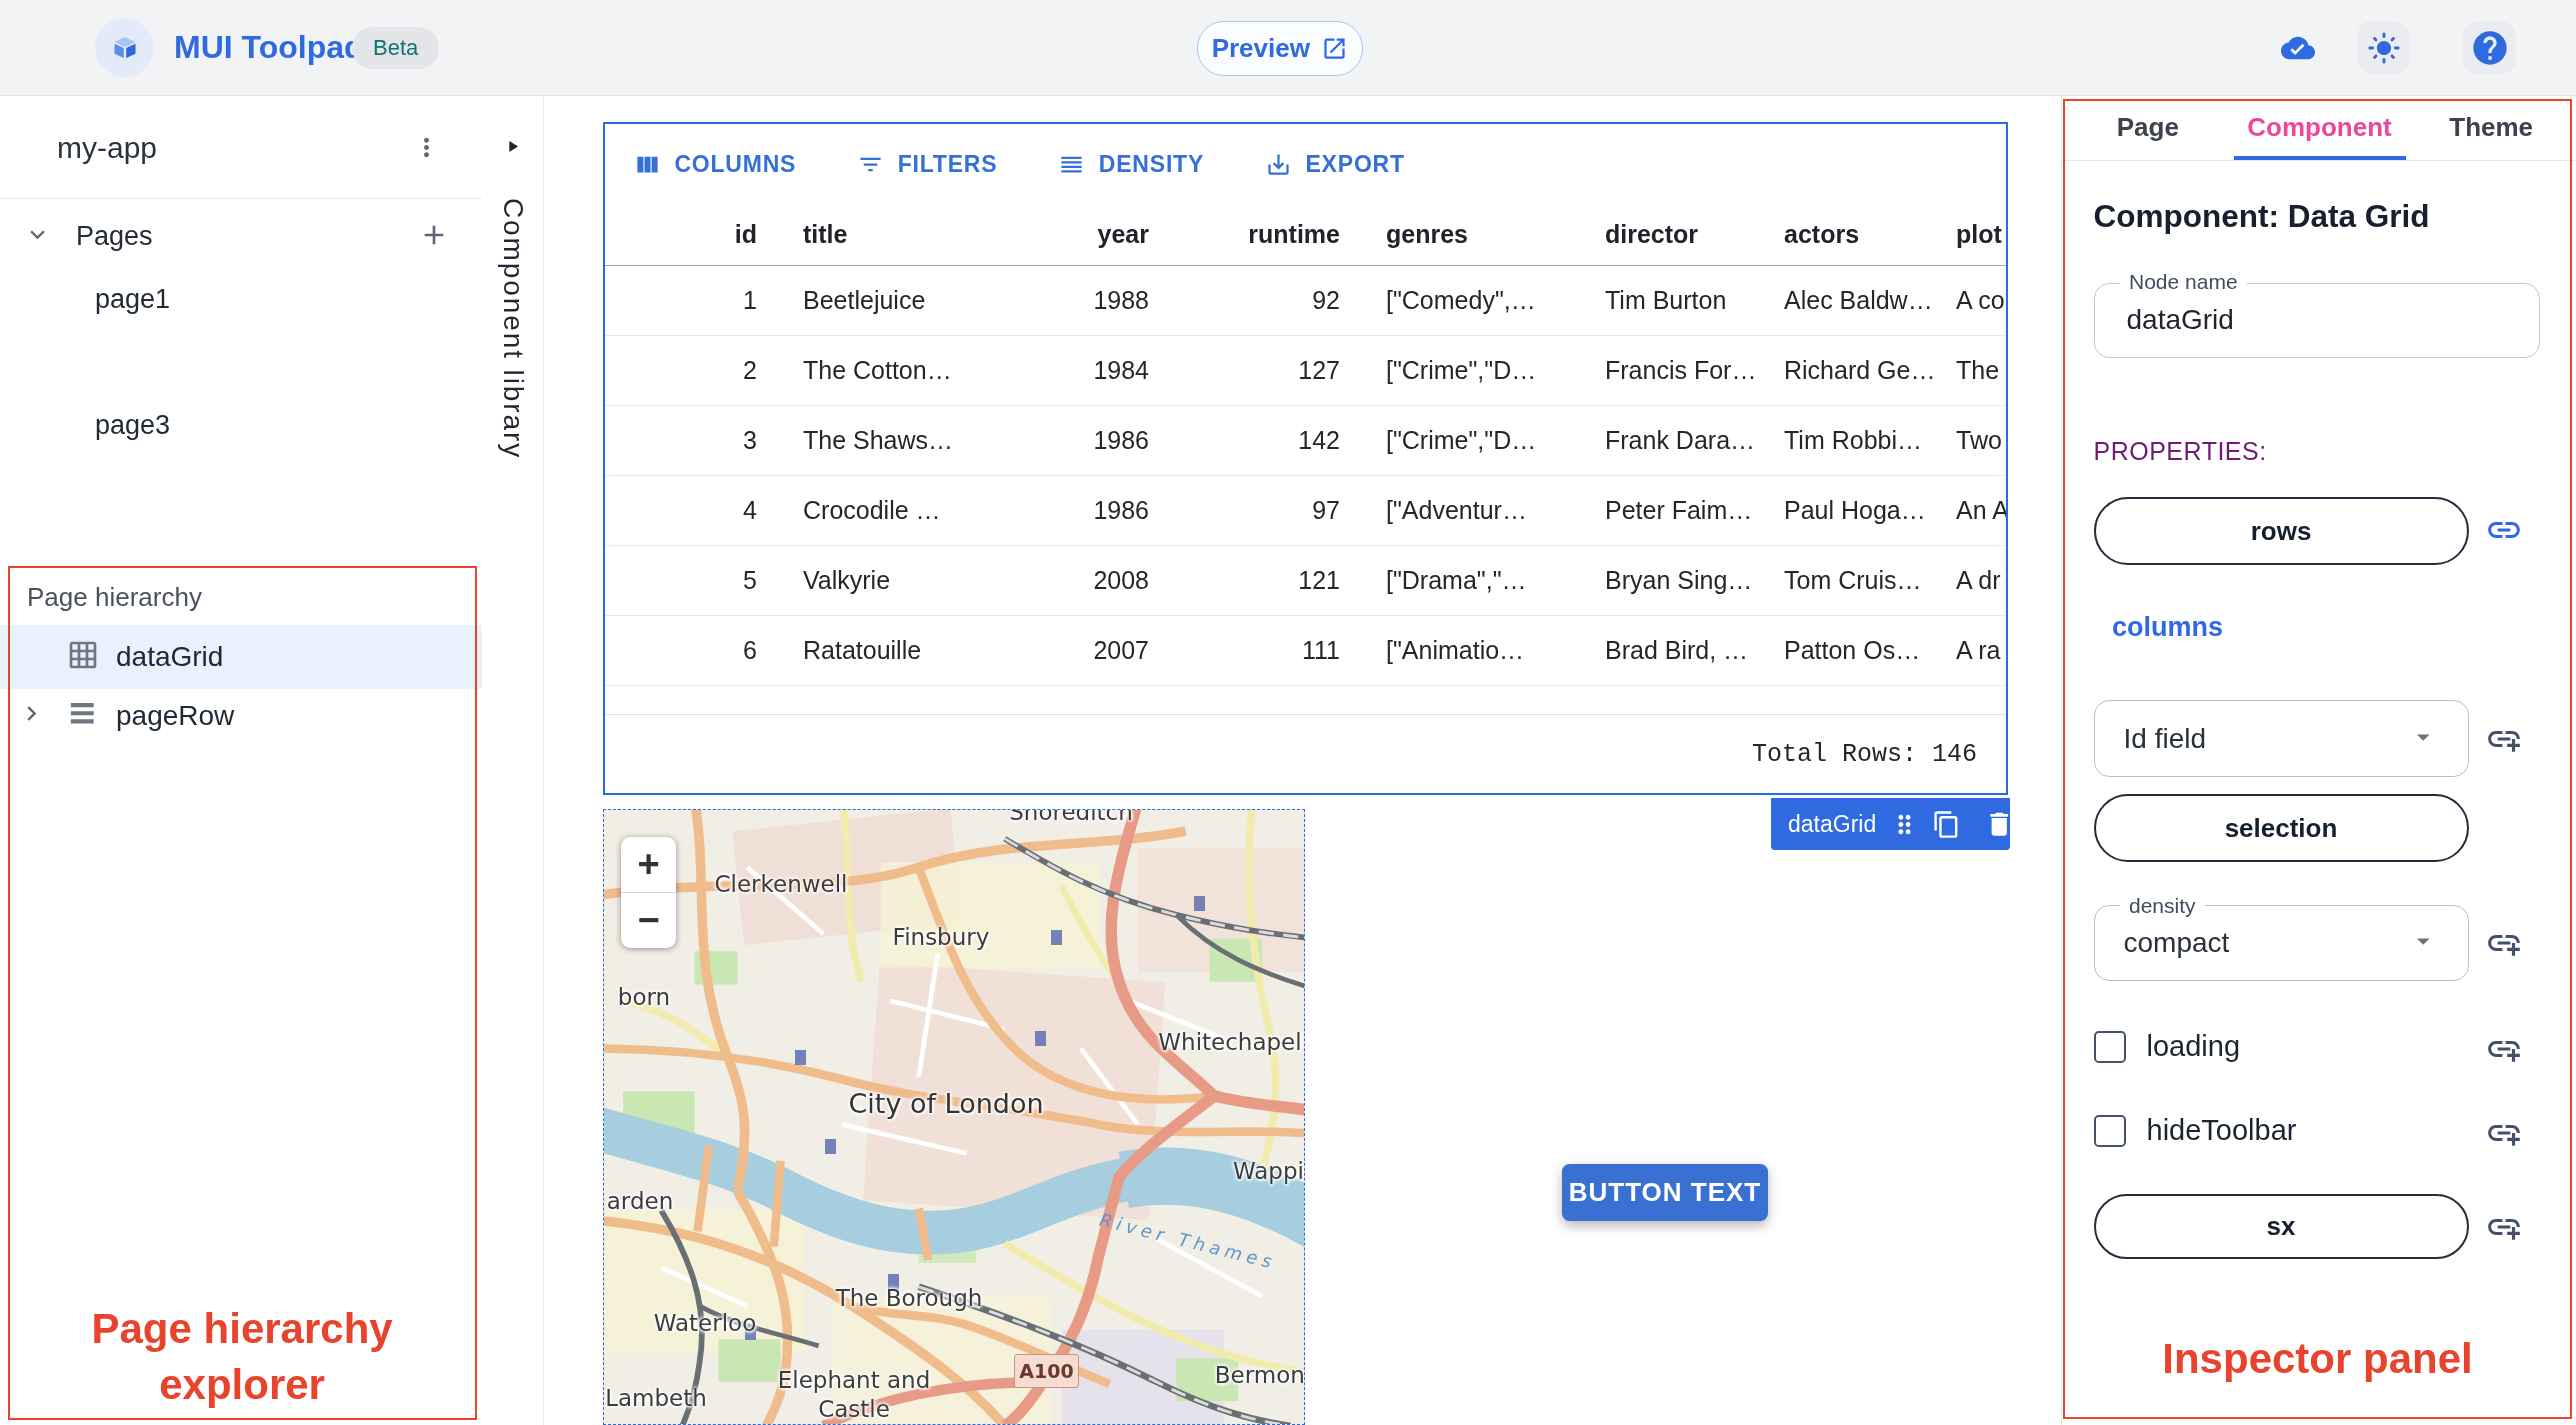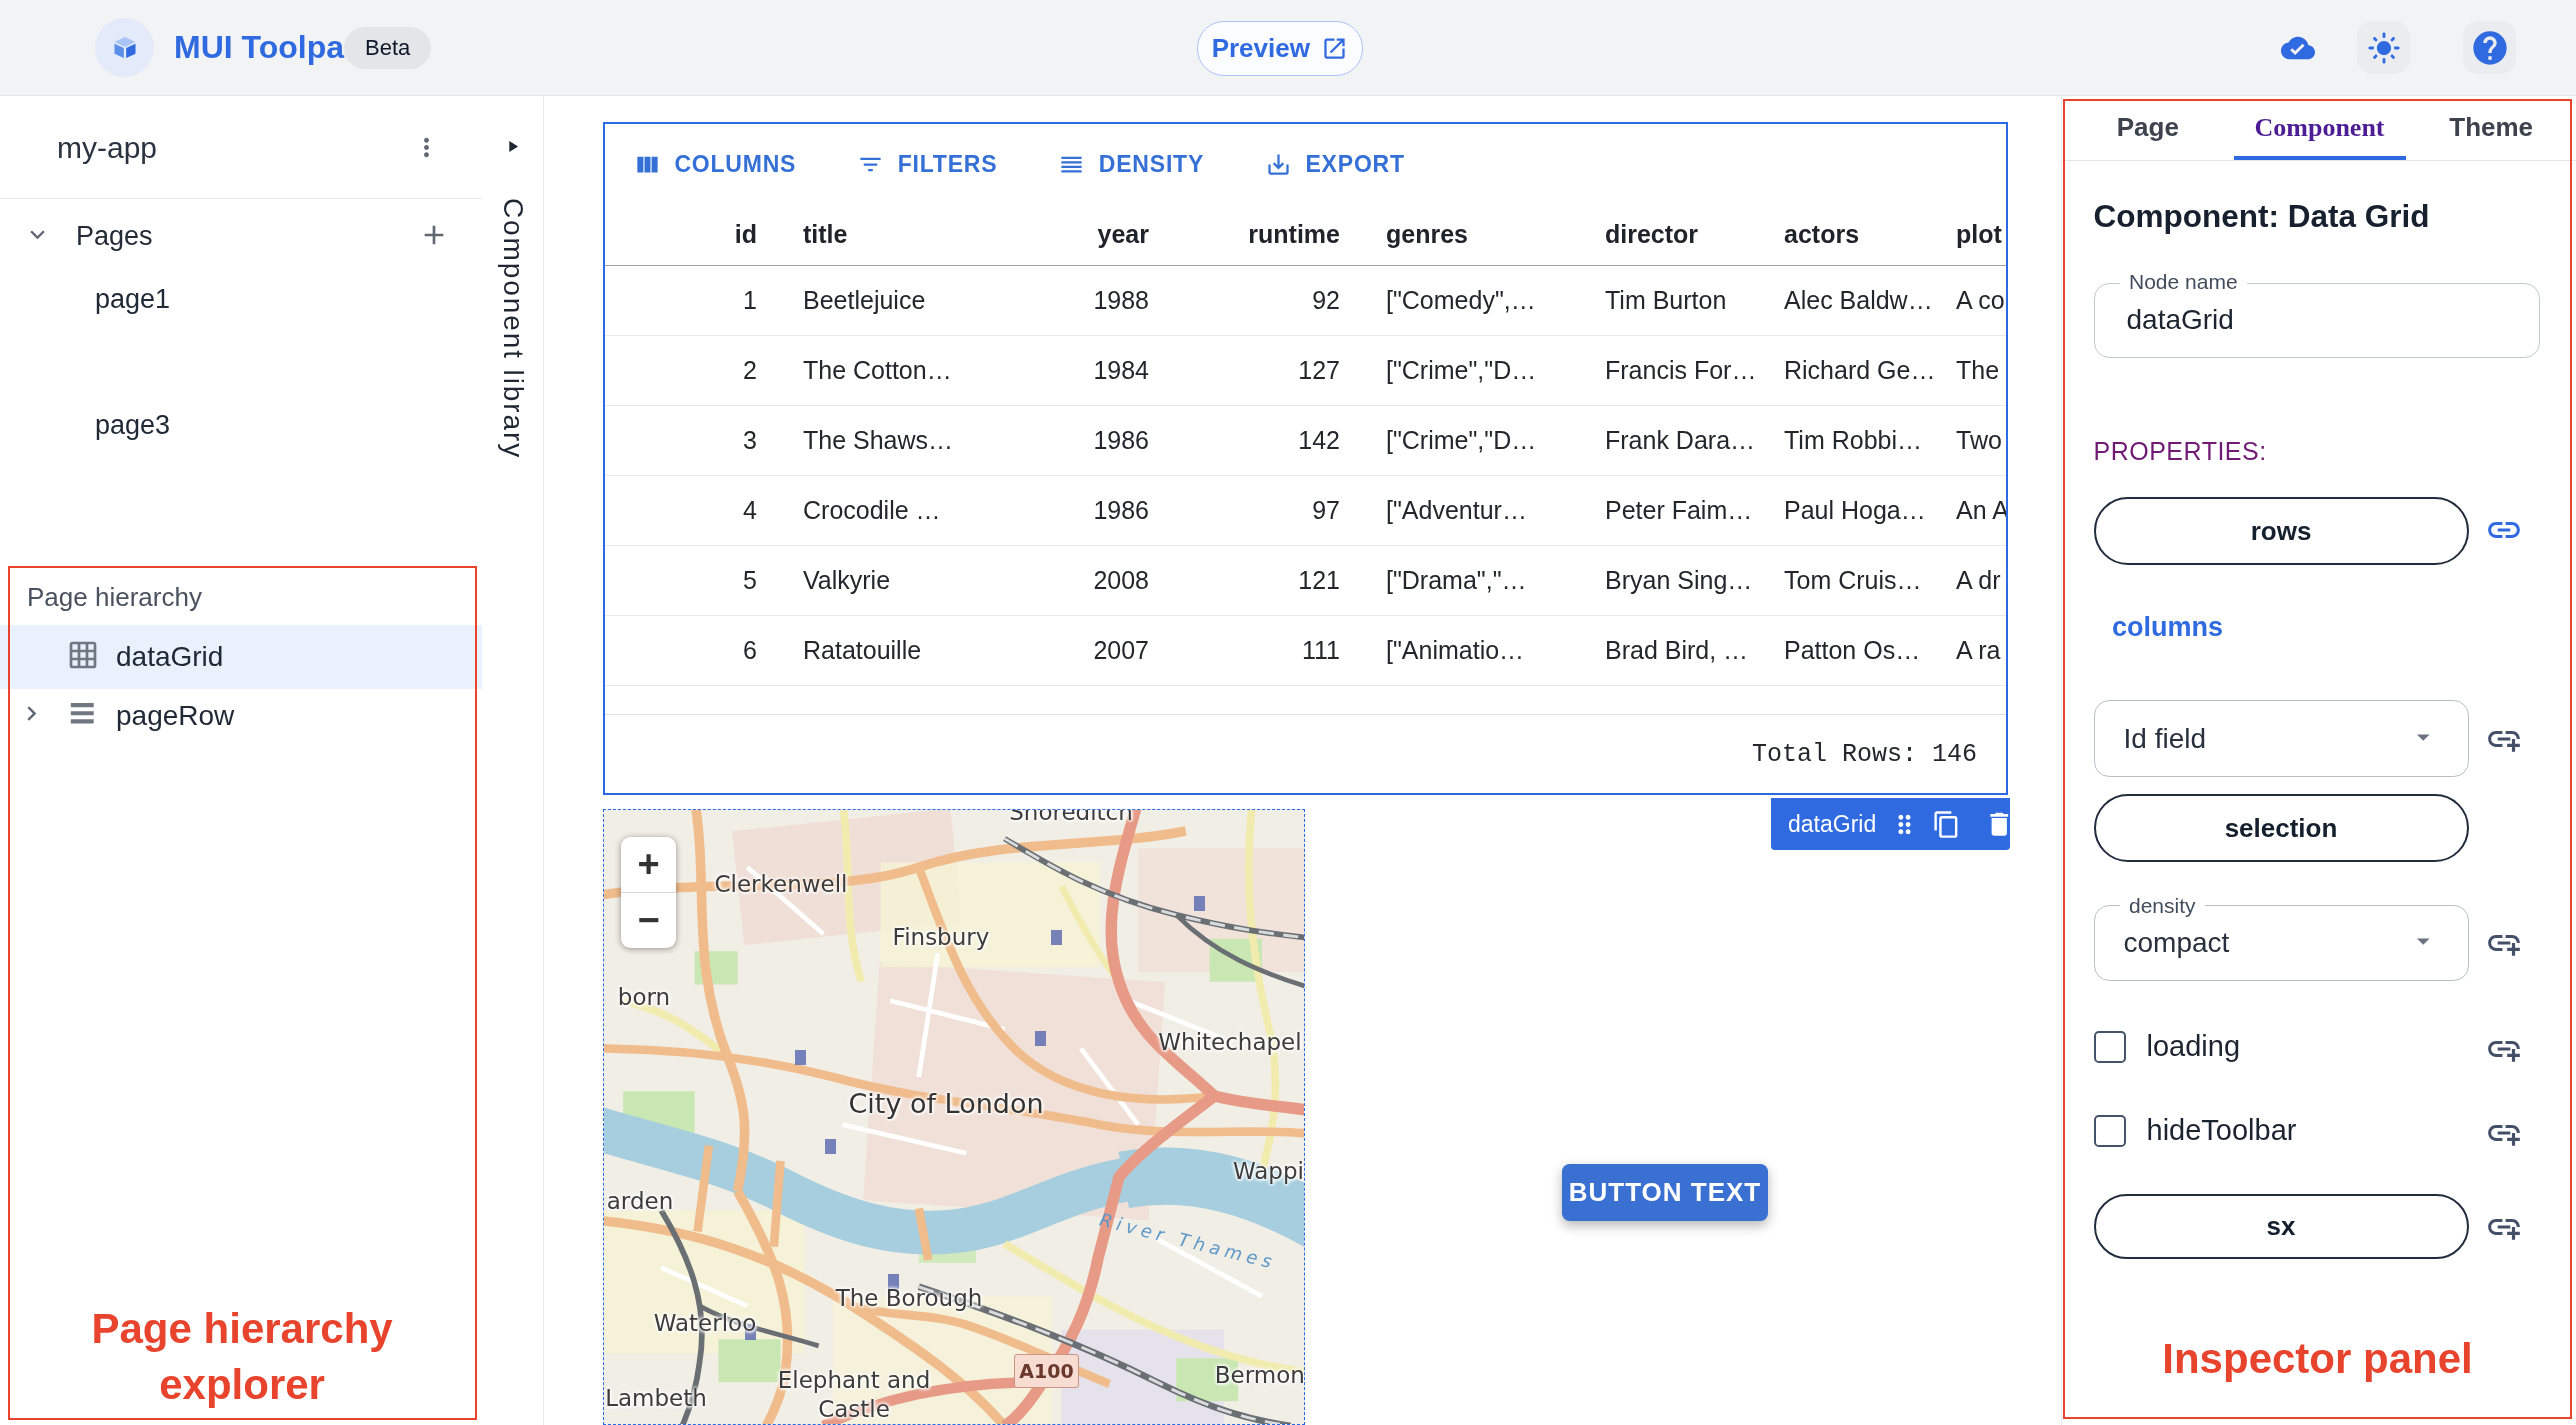--- a/index.html
+++ b/index.html
@@ -5,22 +5,22 @@
   html,body{margin:0;padding:0;background:#ffffff;}
   #app{position:relative;width:2576px;height:1425px;overflow:hidden;
        font-family:"Liberation Sans",sans-serif;background:#fff;color:#222;}
 
   
   .topbar{position:absolute;left:0;top:0;width:2576px;height:95px;background:#f2f3f5;
           border-bottom:1px solid #e2e4e8;z-index:5;}
   .logo-circle{position:absolute;left:95px;top:18px;width:59px;height:59px;border-radius:50%;
                background:#e3ebfa;display:flex;align-items:center;justify-content:center;}
   .app-title{position:absolute;left:174px;top:29px;font-size:32px;font-weight:bold;color:#2f6ae0;}
-  .beta-chip{position:absolute;left:344px;top:27px;height:42px;border-radius:21px;background:#e3e5e9;
-             padding:0 21px;display:flex;align-items:center;font-size:22px;color:#0f172a;}
+  .beta-chip{position:absolute;left:352px;top:27px;height:42px;border-radius:21px;background:#e3e5e9;
+             padding:0 21px;display:flex;align-items:center;font-size:22px;color:#0f766e;}
   .preview-btn{position:absolute;left:1197px;top:21px;width:164px;height:53px;border-radius:27px;
                border:1.9px solid #aac4f4;background:#fbfcff;display:flex;align-items:center;justify-content:center;
                gap:11.4px;color:#2f6ae0;font-size:26px;font-weight:bold;cursor:pointer;}
   .cloud-ic{position:absolute;left:2275px;top:30.5px;color:#2f6ae0;}
   .sq-btn{position:absolute;top:21px;width:53px;height:53px;border-radius:15.3px;background:#eaecef;
           display:flex;align-items:center;justify-content:center;color:#2f6ae0;cursor:pointer;}
 
   
   .sidebar{position:absolute;left:0;top:95px;width:482px;bottom:0;background:#fff;
            border-right:1px solid #e6e8eb;}
@@ -94,21 +94,21 @@
   .big-btn{position:absolute;left:1562px;top:1164px;width:206px;height:57px;background:#3a70d2;color:#fff;
            border:none;border-radius:7.6px;font-family:"Liberation Sans",sans-serif;font-size:26px;font-weight:bold;
            letter-spacing:1px;box-shadow:0 4.8px 11.4px rgba(0,0,0,0.28);cursor:pointer;}
 
   
   .inspector{position:absolute;left:2061px;top:95px;width:515px;bottom:0;background:#fff;
              border-left:1px solid #e6e8eb;}
   .tabs{position:absolute;left:0;top:0;width:515px;height:65px;border-bottom:1px solid #e4e6e9;display:flex;}
   .tab{width:172px;display:flex;align-items:center;justify-content:center;font-size:26px;font-weight:bold;
        color:#3c434d;cursor:pointer;}
-  .tab.active{color:#4c1d95;font-family:Liberation Serif, serif;}
+  .tab.active{color:#ec4899;}
   .tab-underline{position:absolute;left:172px;top:61px;width:172px;height:3.8px;background:#2f6ae0;}
   .insp-heading{position:absolute;left:31.5px;top:103px;font-size:31.5px;font-weight:bold;color:#16202e;}
   .node-field{position:absolute;left:31.5px;top:188px;width:446px;height:75px;border:1.9px solid #c2c7cd;
               border-radius:15.3px;box-sizing:border-box;}
   .node-field .flabel{position:absolute;top:-14.3px;left:25px;background:#fff;padding:0 9.5px;font-size:21px;color:#414c5c;}
   .node-field .fval{position:absolute;left:32px;top:0;height:72px;display:flex;align-items:center;
                     font-size:28px;color:#1c2430;}
   .props-header{position:absolute;left:31.5px;top:342px;font-size:25px;color:#701a75;letter-spacing:0.5px;}
   .pill-btn{position:absolute;left:31.5px;width:375px;height:68px;border:2.9px solid #212d3d;border-radius:34px;
             box-sizing:border-box;background:#fff;display:flex;align-items:center;justify-content:center;

